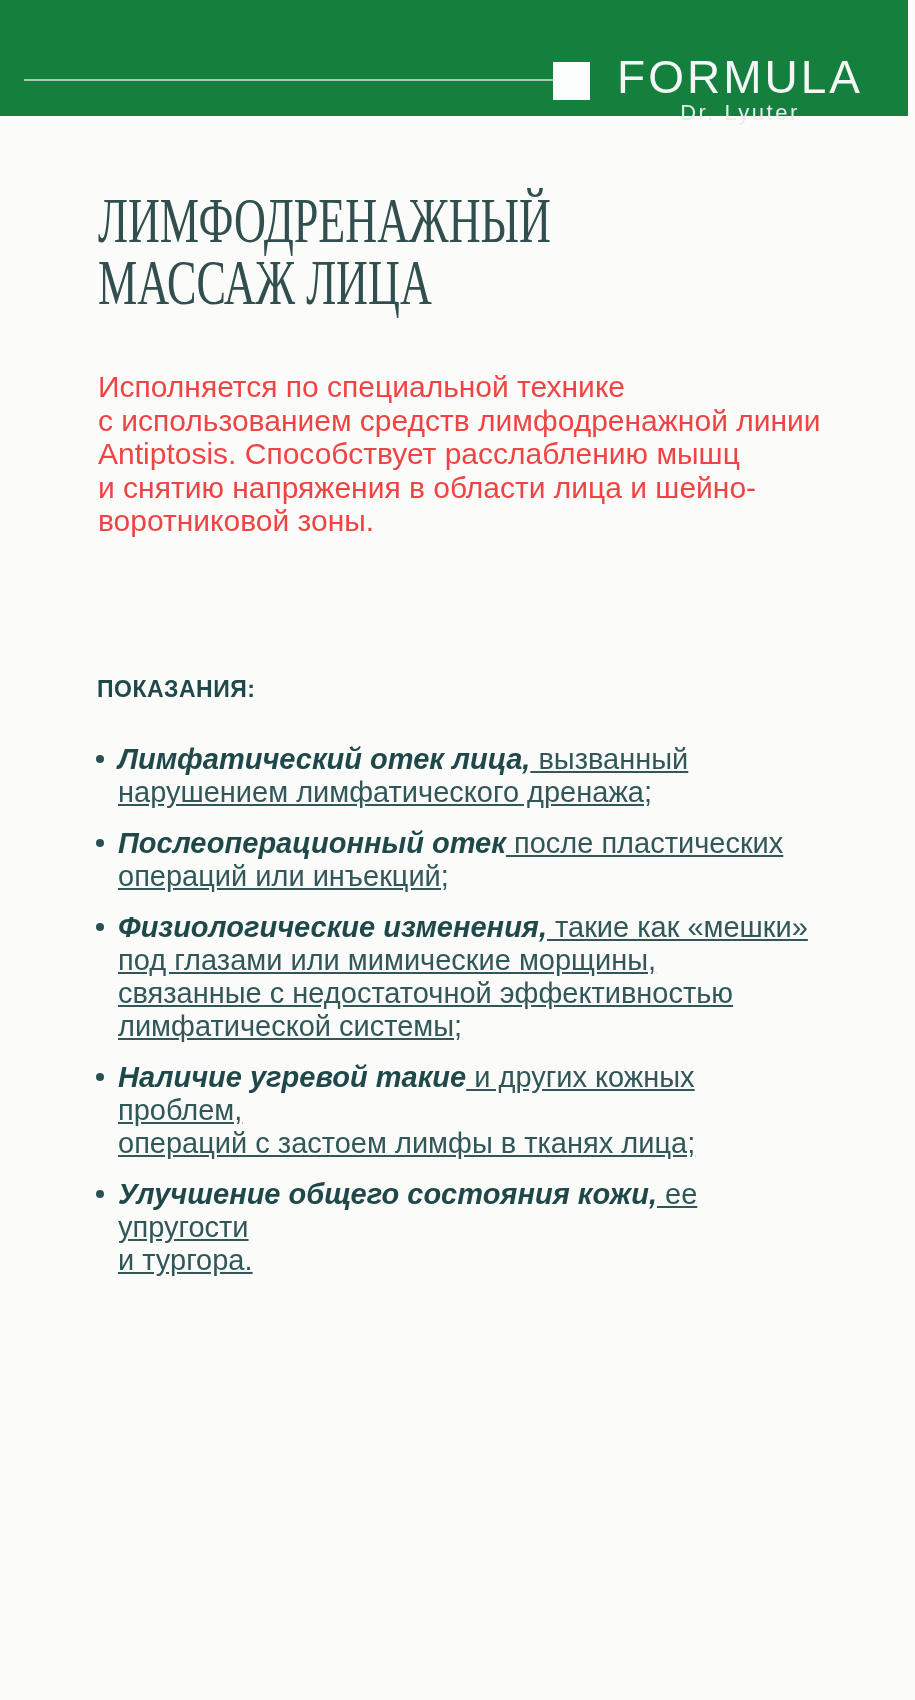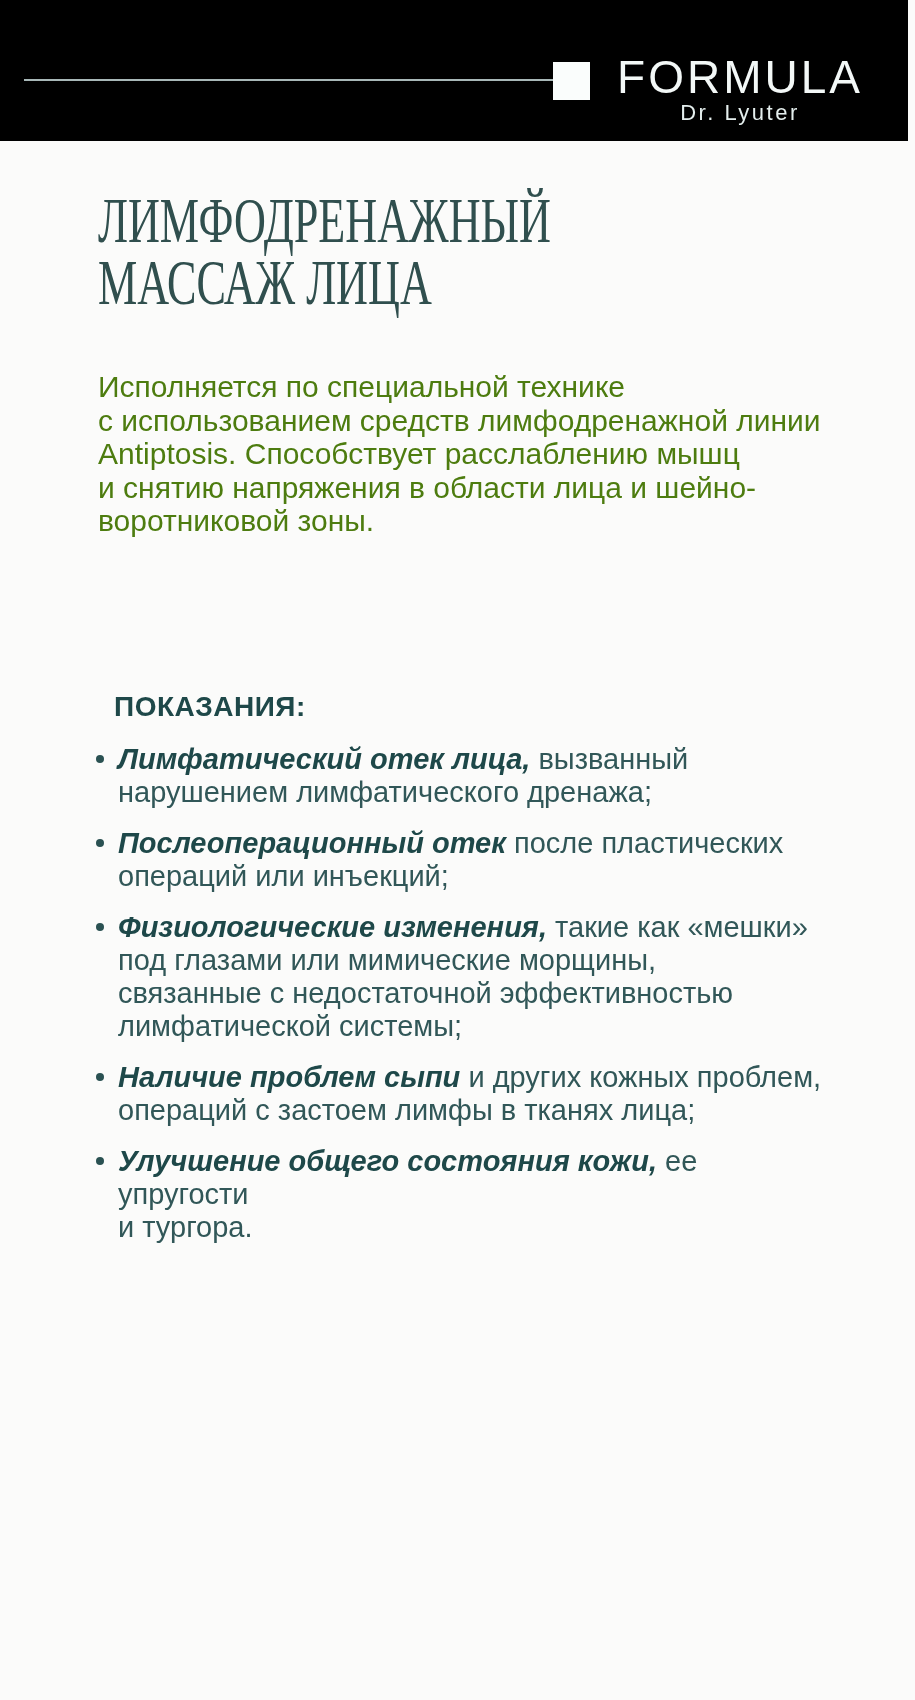--- a/index.html
+++ b/index.html
@@ -10,22 +10,22 @@
     position: relative;
     overflow: hidden;
   }
   .page {
     position: absolute; inset: 0;
     background: #fbfbfa;
   }
   
   .header {
     position: absolute; left: 0; top: 0;
-    width: 908px; height: 141px;
-    background: #000000;
+    width: 908px; height: 116px;
+    background: #15803d;
   }
   .header-rule {
     position: absolute; left: 24px; top: 79px;
     width: 529px; height: 2px;
     background: #c5d8d8; opacity: .85;
   }
   .header-square {
     position: absolute; left: 553px; top: 62px;
     width: 37px; height: 38px;
     background: #fafdfc;
@@ -59,27 +59,27 @@
     font-size: 64px; line-height: 62px;
     color: #304f4e;
     white-space: pre-line;
     transform: scaleX(0.69);
     transform-origin: left top;
   }
   .intro {
     position: absolute; left: 98px; top: 370px;
     margin: 0; width: 740px;
     font-size: 30px; line-height: 33.5px;
-    color: #4d7c0f;
+    color: #ef4444;
     white-space: pre-line;
   }
   .section-title {
     position: absolute; left: 97px; top: 673px;
-    margin: 17px;
-    font-size: 28px; line-height: 33px;
+    margin: 0;
+    font-size: 23px; line-height: 33px;
     font-weight: 700;
     letter-spacing: 0.5px;
     color: #1e4849;
   }
   .indications {
     position: absolute; left: 96px; top: 743px;
     margin: 0; padding: 0;
     list-style: none;
     width: 740px;
   }
@@ -99,20 +99,21 @@
     font-size: 29px; line-height: 33px;
     color: #315758;
   }
   .indication-text .lead {
     font-weight: 700;
     color: #1e4849;
     font-style: italic;
   }
   .indication-text .rest {
     white-space: pre-line;
+    text-decoration: underline;
   }
 </style>
 </head>
 <body>
 
 <div class="page">
 
   <header class="header">
     <div class="header-rule"></div>
     <div class="header-square"></div>
@@ -146,21 +147,21 @@
     </li>
     <li class="indication">
       <span class="bullet-dot"></span>
       <p class="indication-text"><span class="lead">Физиологические изменения,</span><span class="rest"> такие как «мешки»
 под глазами или мимические морщины,
 связанные с недостаточной эффективностью
 лимфатической системы;</span></p>
     </li>
     <li class="indication">
       <span class="bullet-dot"></span>
-      <p class="indication-text"><span class="lead">Наличие проблем сыпи</span><span class="rest"> и других кожных проблем,
+      <p class="indication-text"><span class="lead">Наличие угревой такие</span><span class="rest"> и других кожных проблем,
 операций с застоем лимфы в тканях лица;</span></p>
     </li>
     <li class="indication">
       <span class="bullet-dot"></span>
       <p class="indication-text"><span class="lead">Улучшение общего состояния кожи,</span><span class="rest"> ее упругости
 и тургора.</span></p>
     </li>
   </ul>
 
 </div>

